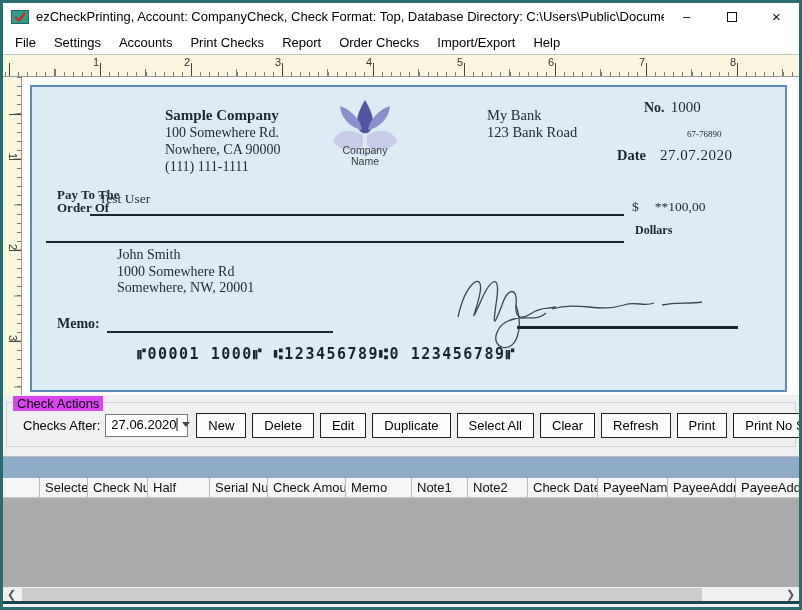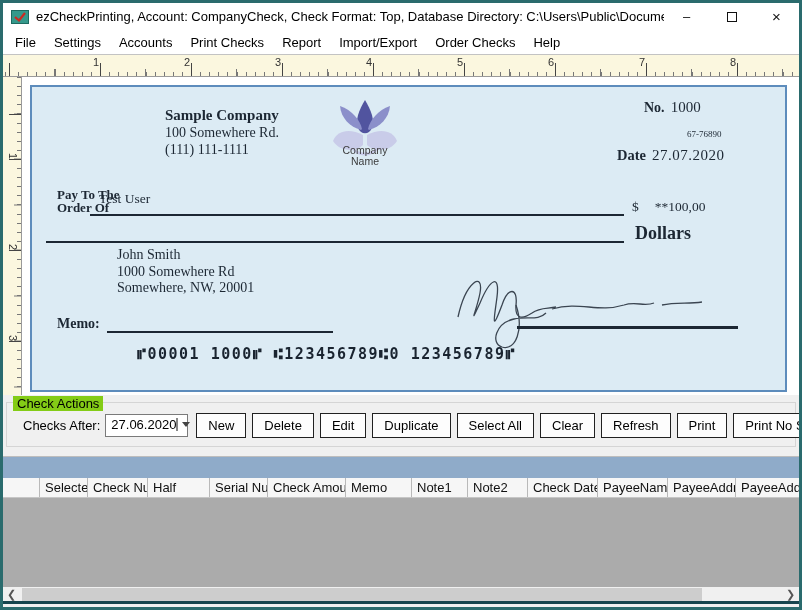--- a/index.html
+++ b/index.html
@@ -48,43 +48,43 @@
            background:#dcebf4; border:2px solid #5d8cbc;
            font-family:"Liberation Serif",serif; color:#1c2733; }
   .company-block { position:absolute; left:133px; top:20px; font-size:14px; line-height:17px; }
   .company-name  { font-weight:bold; font-size:15px; }
   .logo { position:absolute; left:300px; top:10px; }
   .bank-block { position:absolute; left:455px; top:20px; font-size:14.5px; line-height:17px; }
   .no-row   { position:absolute; left:612px; top:12px; display:flex; gap:6px; align-items:baseline;justify-content:center; }
   .no-label { font-weight:bold; font-size:14px; }
   .no-value { font-size:15px; }
   .fraction { position:absolute; left:655px; top:42px; font-size:9px; }
-  .date-row { position:absolute; left:585px; top:60px; display:flex; gap:6px; align-items:flex-end; }
+  .date-row { position:absolute; left:585px; top:60px; display:flex; gap:14px; align-items:flex-end; }
   .date-label { font-weight:bold; font-size:14.5px; }
   .date-value { font-size:15px; letter-spacing:.5px; }
   .payto { position:absolute; left:25px; top:101px; font-weight:bold; font-size:13px; line-height:13px; }
   .payee-name { position:absolute; left:67px; top:104px; font-size:13.5px; }
   .payee-line { position:absolute; left:58px; top:127px; width:534px; border-top:2px solid #1c2733; }
   .amount-row { position:absolute; left:600px; top:112px; display:flex; gap:16px; font-size:13.5px; }
   .words { position:absolute; left:18px; top:136px; font-size:14px; white-space:pre; }
   .words-line { position:absolute; left:14px; top:154px; width:578px; border-top:2px solid #1c2733; }
-  .dollars { position:absolute; left:603px; top:136px; font-weight:bold; font-size:18px; }
+  .dollars { position:absolute; left:603px; top:136px; font-weight:bold; font-size:12px; }
   .addr-block { position:absolute; left:85px; top:160px; font-size:14px; line-height:16.5px; }
   .memo-label { position:absolute; left:25px; top:229px; font-weight:bold; font-size:14px; }
   .memo-line { position:absolute; left:75px; top:244px; width:226px; border-top:2px solid #1c2733; }
   .sig-svg { position:absolute; left:408px; top:172px; }
   .sig-line { position:absolute; left:485px; top:239px; width:221px; border-top:3px solid #1c2733; }
   .micr { position:absolute; left:105px; top:258px; font-family:"DejaVu Sans Mono",monospace;
           font-weight:bold; font-size:15px; letter-spacing:1.5px; color:#1a2430; }
 
   
   .actions { position:absolute; left:0; right:0; top:392px; height:55px; background:#f0f0f0; }
   .groupbox { position:absolute; left:3px; right:3px; top:7px; bottom:3px; border:1px solid #d5d5d5; }
   .group-label { position:absolute; left:8px; top:0px; font-size:13px; color:#000;
-                 background:#84cc16; padding:0 4px; }
+                 background:#d946ef; padding:0 4px; }
   .act-row { position:absolute; left:20px; top:18px; right:4px; display:flex; align-items:center; }
   .after-label { font-size:13px; margin-right:5px; white-space:nowrap; }
   .date-field { width:83px; height:23px; background:#fff; border:1px solid #7a7a7a;
                 display:flex; align-items:center; padding:0 3px 2px 5px; margin-right:8px; }
   .date-field .dval { flex:1; font-size:13px; }
   .cal-icon { width:13px; height:13px; border:1px solid #888; background:
               linear-gradient(#bbb 0 3px, transparent 3px),
               repeating-linear-gradient(to right,transparent 0 2px,#aaa 2px 3px),
               repeating-linear-gradient(to bottom,transparent 0 2px,#aaa 2px 3px);
               background-color:#fff; margin-right:4px; }
@@ -135,22 +135,22 @@
       <span class="win-btn close">×</span>
     </div>
   </div>
 
   <div class="menubar">
       <span class="menu-item">File</span>
       <span class="menu-item">Settings</span>
       <span class="menu-item">Accounts</span>
       <span class="menu-item">Print Checks</span>
       <span class="menu-item">Report</span>
+      <span class="menu-item">Order Checks</span>
       <span class="menu-item">Import/Export</span>
-      <span class="menu-item">Order Checks</span>
       <span class="menu-item">Help</span>
     </div>
 
   <div class="hruler">
     <div class="tminor"></div>
       <div class="thalf"></div>
       <div class="tinch"></div>
     <span class="hnum" style="left:80px">1</span>
     <span class="hnum" style="left:171px">2</span>
     <span class="hnum" style="left:262px">3</span>
@@ -169,34 +169,39 @@
       <span class="vnum" style="top:72px">1</span>
       <span class="vnum" style="top:163px">2</span>
       <span class="vnum" style="top:254px">3</span>
     </div>
 
     <div class="check">
 
       <div class="company-block">
         <div class="company-name">Sample Company</div>
         <div>100 Somewhere Rd.</div>
+        <div>Nowhere, CA 90000</div>
         <div>(111) 111-1111</div>
       </div>
 
       <svg class="logo" width="66" height="74" viewBox="0 0 66 74">
         <path d="M33 3 C39 13 43 23 40 31 C37 38 29 38 26 31 C23 23 27 13 33 3 Z" fill="#51549f"></path>
         <path d="M29 33 C18 30 9 21 8 9 C20 13 28 23 30 32 Z" fill="#8b8fca"></path>
         <path d="M37 33 C48 30 57 21 58 9 C46 13 38 23 36 32 Z" fill="#8b8fca"></path>
         <path d="M31 38 C18 31 5 33 1 44 C7 54 23 56 31 48 Z" fill="#c9cce9"></path>
         <path d="M35 38 C48 31 61 33 65 44 C59 54 43 56 35 48 Z" fill="#c9cce9"></path>
         <path d="M18 48 C26 58 40 58 48 48 C44 62 22 62 18 48 Z" fill="#c9cce9"></path>
         <text x="33" y="57" text-anchor="middle" font-family="Liberation Sans, sans-serif" font-size="10.5" fill="#3b3b3b">Company</text>
         <text x="33" y="68" text-anchor="middle" font-family="Liberation Sans, sans-serif" font-size="10.5" fill="#3b3b3b">Name</text>
       </svg>
 
+      <div class="bank-block">
+        <div>My Bank</div>
+        <div>123 Bank Road</div>
+      </div>
 
       <div class="no-row">
         <span class="no-label">No.</span>
         <span class="no-value">1000</span>
       </div>
       <div class="fraction">67-76890</div>
 
       <div class="date-row">
         <span class="date-label">Date</span>
         <span class="date-value">27.07.2020</span>

